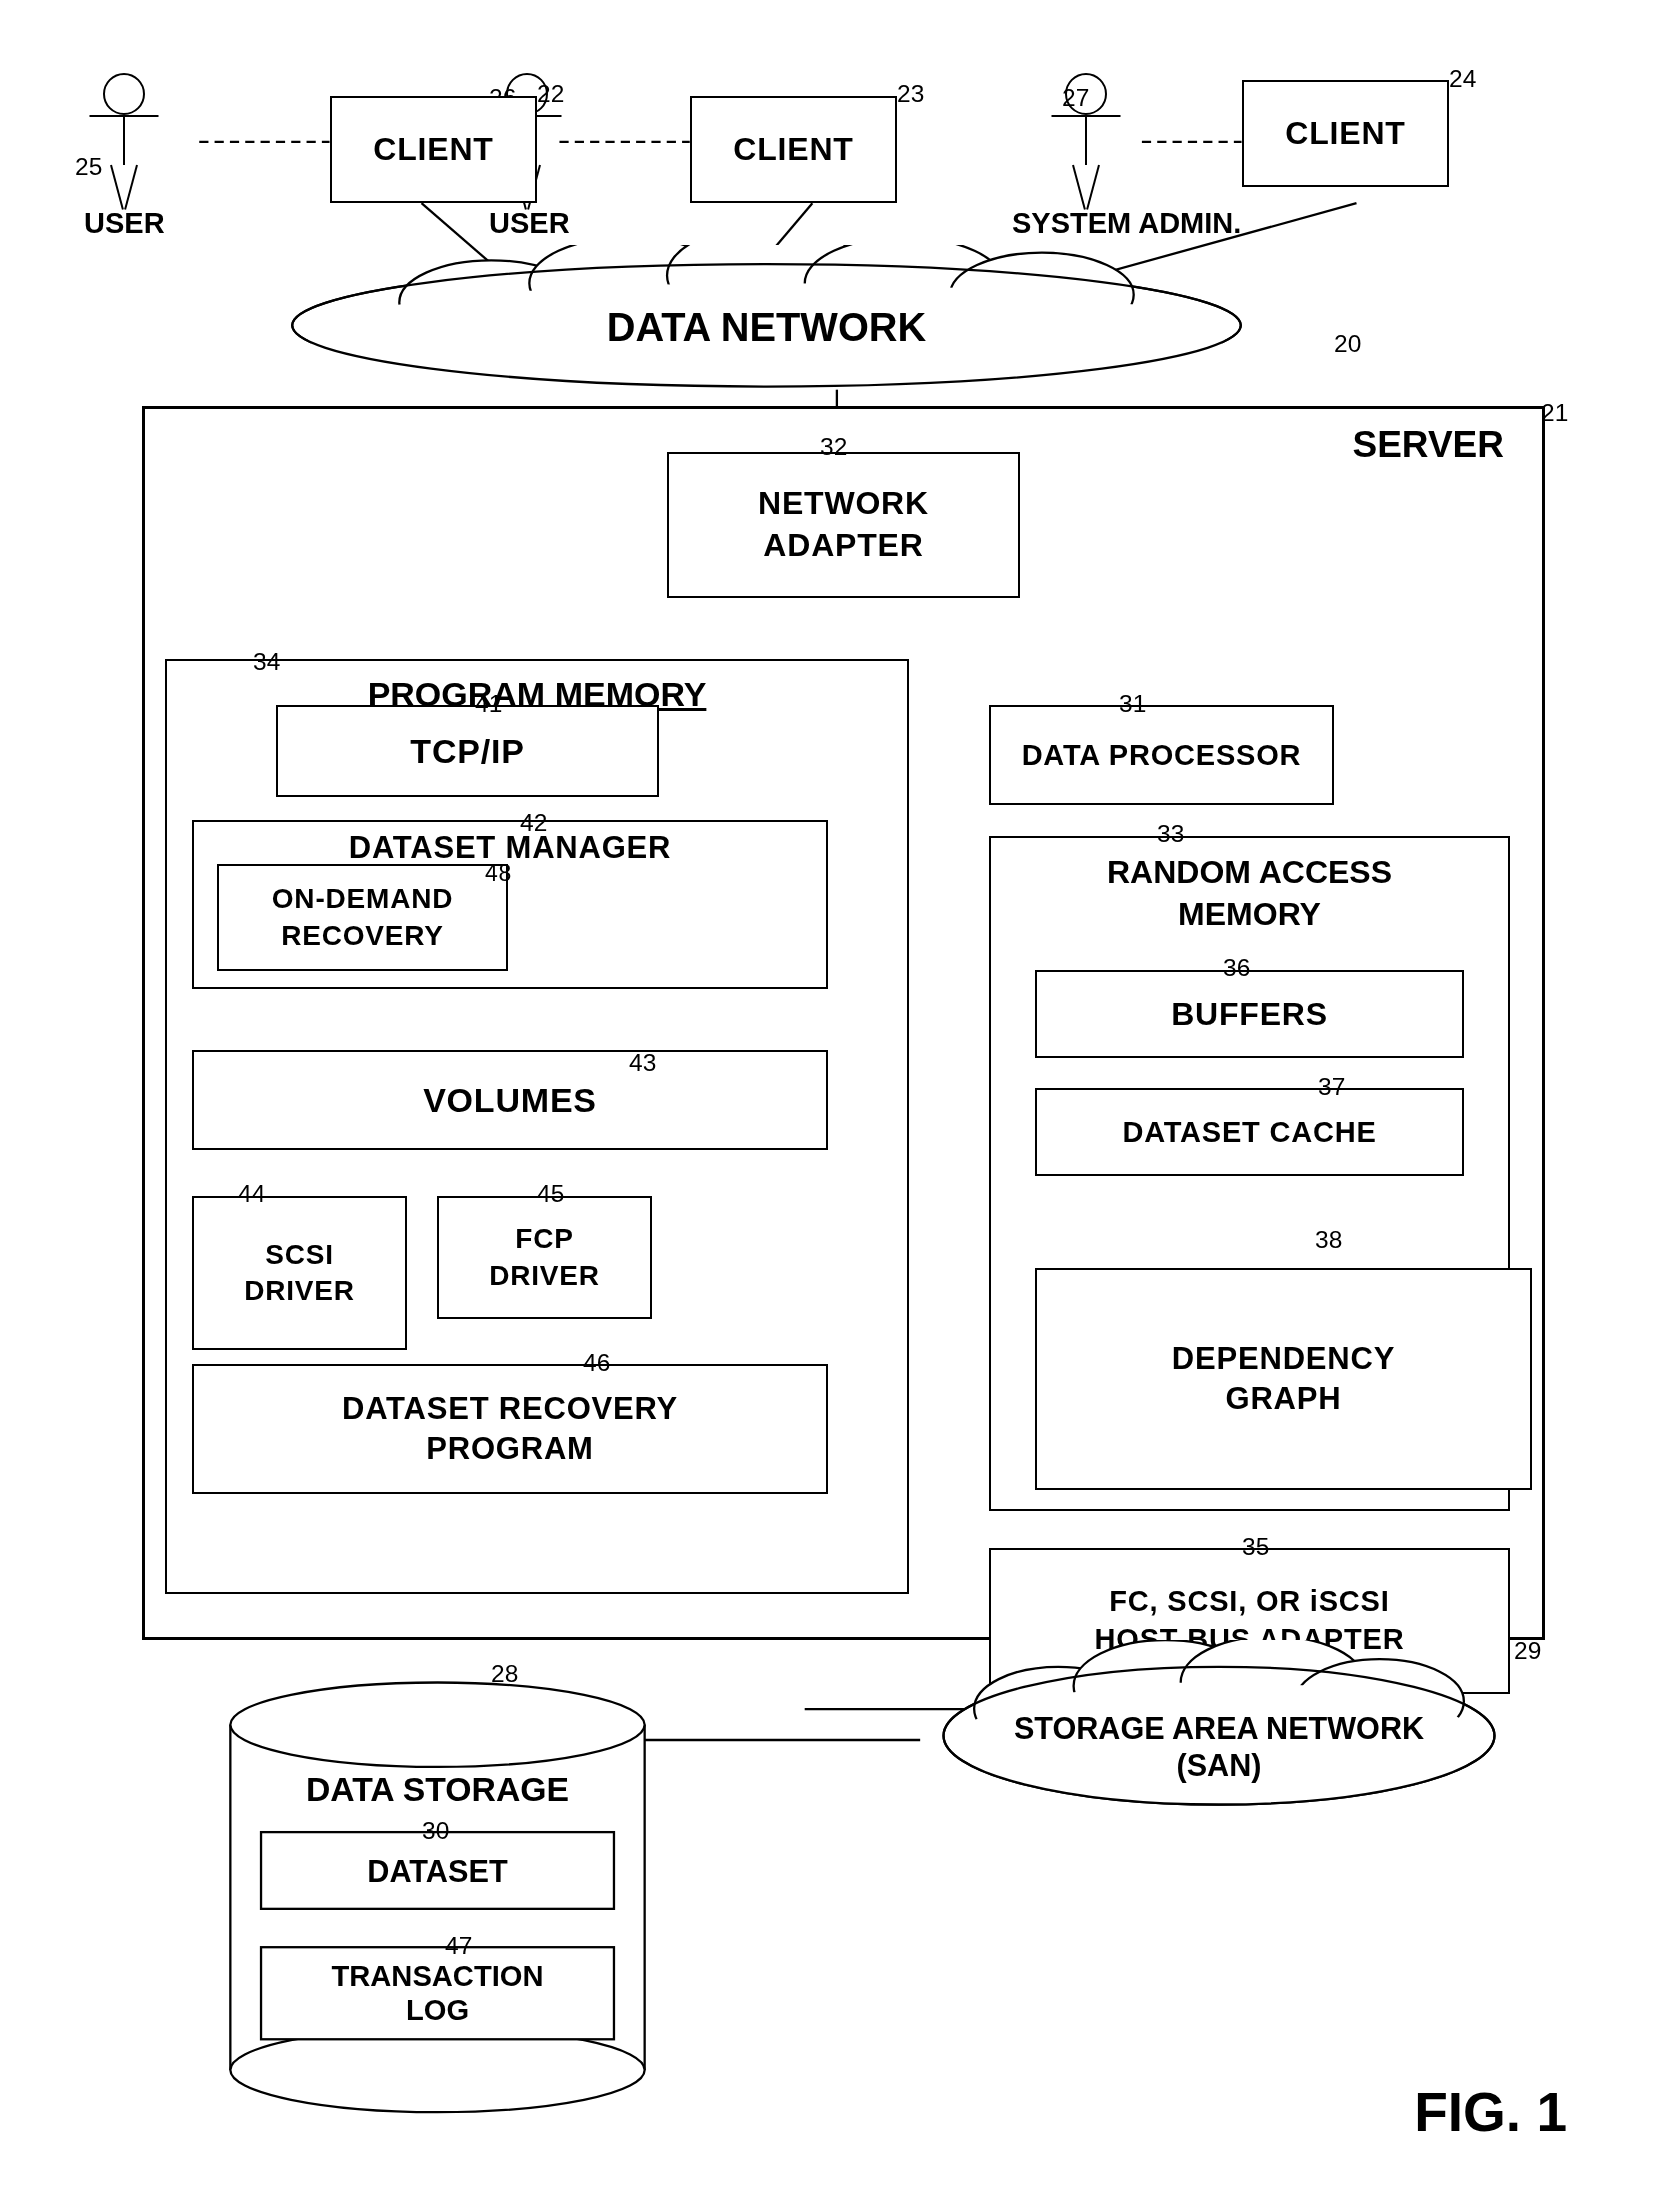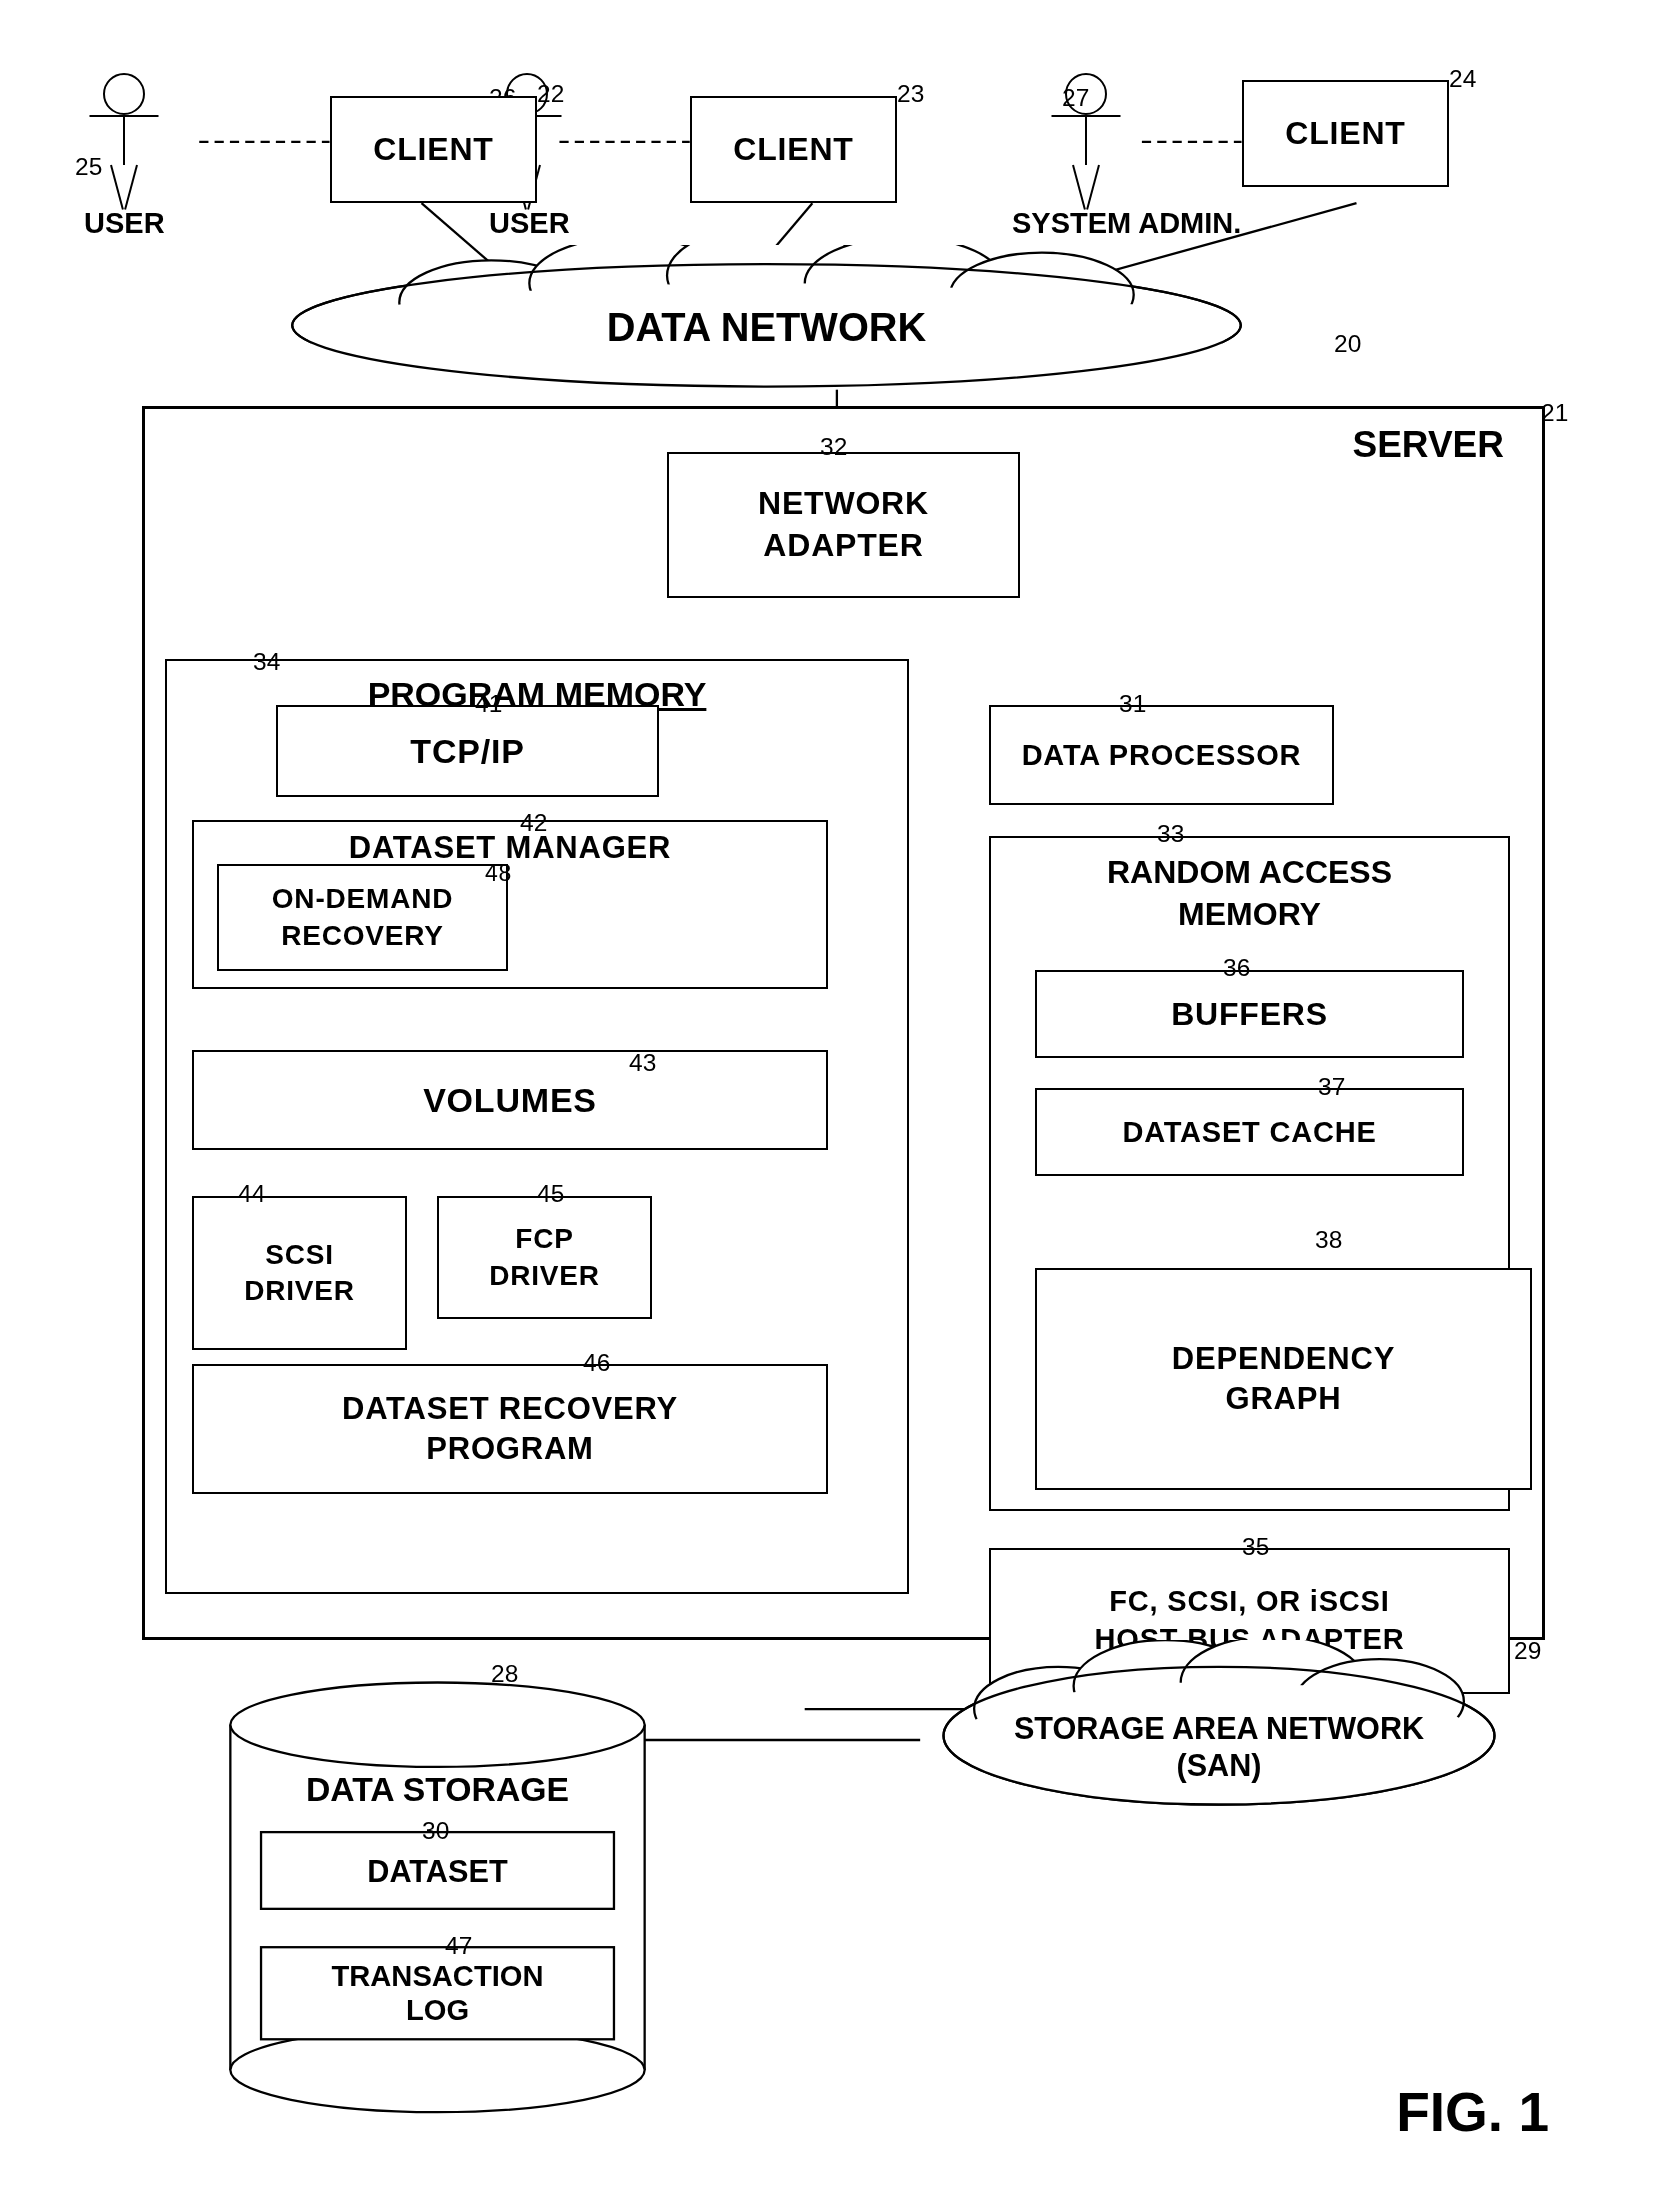--- a/index.html
+++ b/index.html
@@ -328,16 +328,16 @@
     <text x="290" y="275" text-anchor="middle" font-size="40" font-weight="bold" font-family="Arial">DATASET</text>
 
     <rect x="60" y="360" width="460" height="120" fill="white" stroke="#000" stroke-width="3"></rect>
     <text x="290" y="410" text-anchor="middle" font-size="38" font-weight="bold" font-family="Arial">TRANSACTION</text>
     <text x="290" y="455" text-anchor="middle" font-size="38" font-weight="bold" font-family="Arial">LOG</text>
   </svg>
   <div class="refnum" style="left:491px; top:1660px;">28</div>
   <div class="refnum" style="left:422px; top:1817px;">30</div>
   <div class="refnum" style="left:445px; top:1932px;">47</div>
 
-  <div class="fig-label" style="right:124px; bottom:61px;margin-left:46px;">FIG. 1</div>
+  <div class="fig-label" style="right:106px; bottom:61px;margin-left:46px;">FIG. 1</div>
 
 </div>
 
 
 </body></html>

